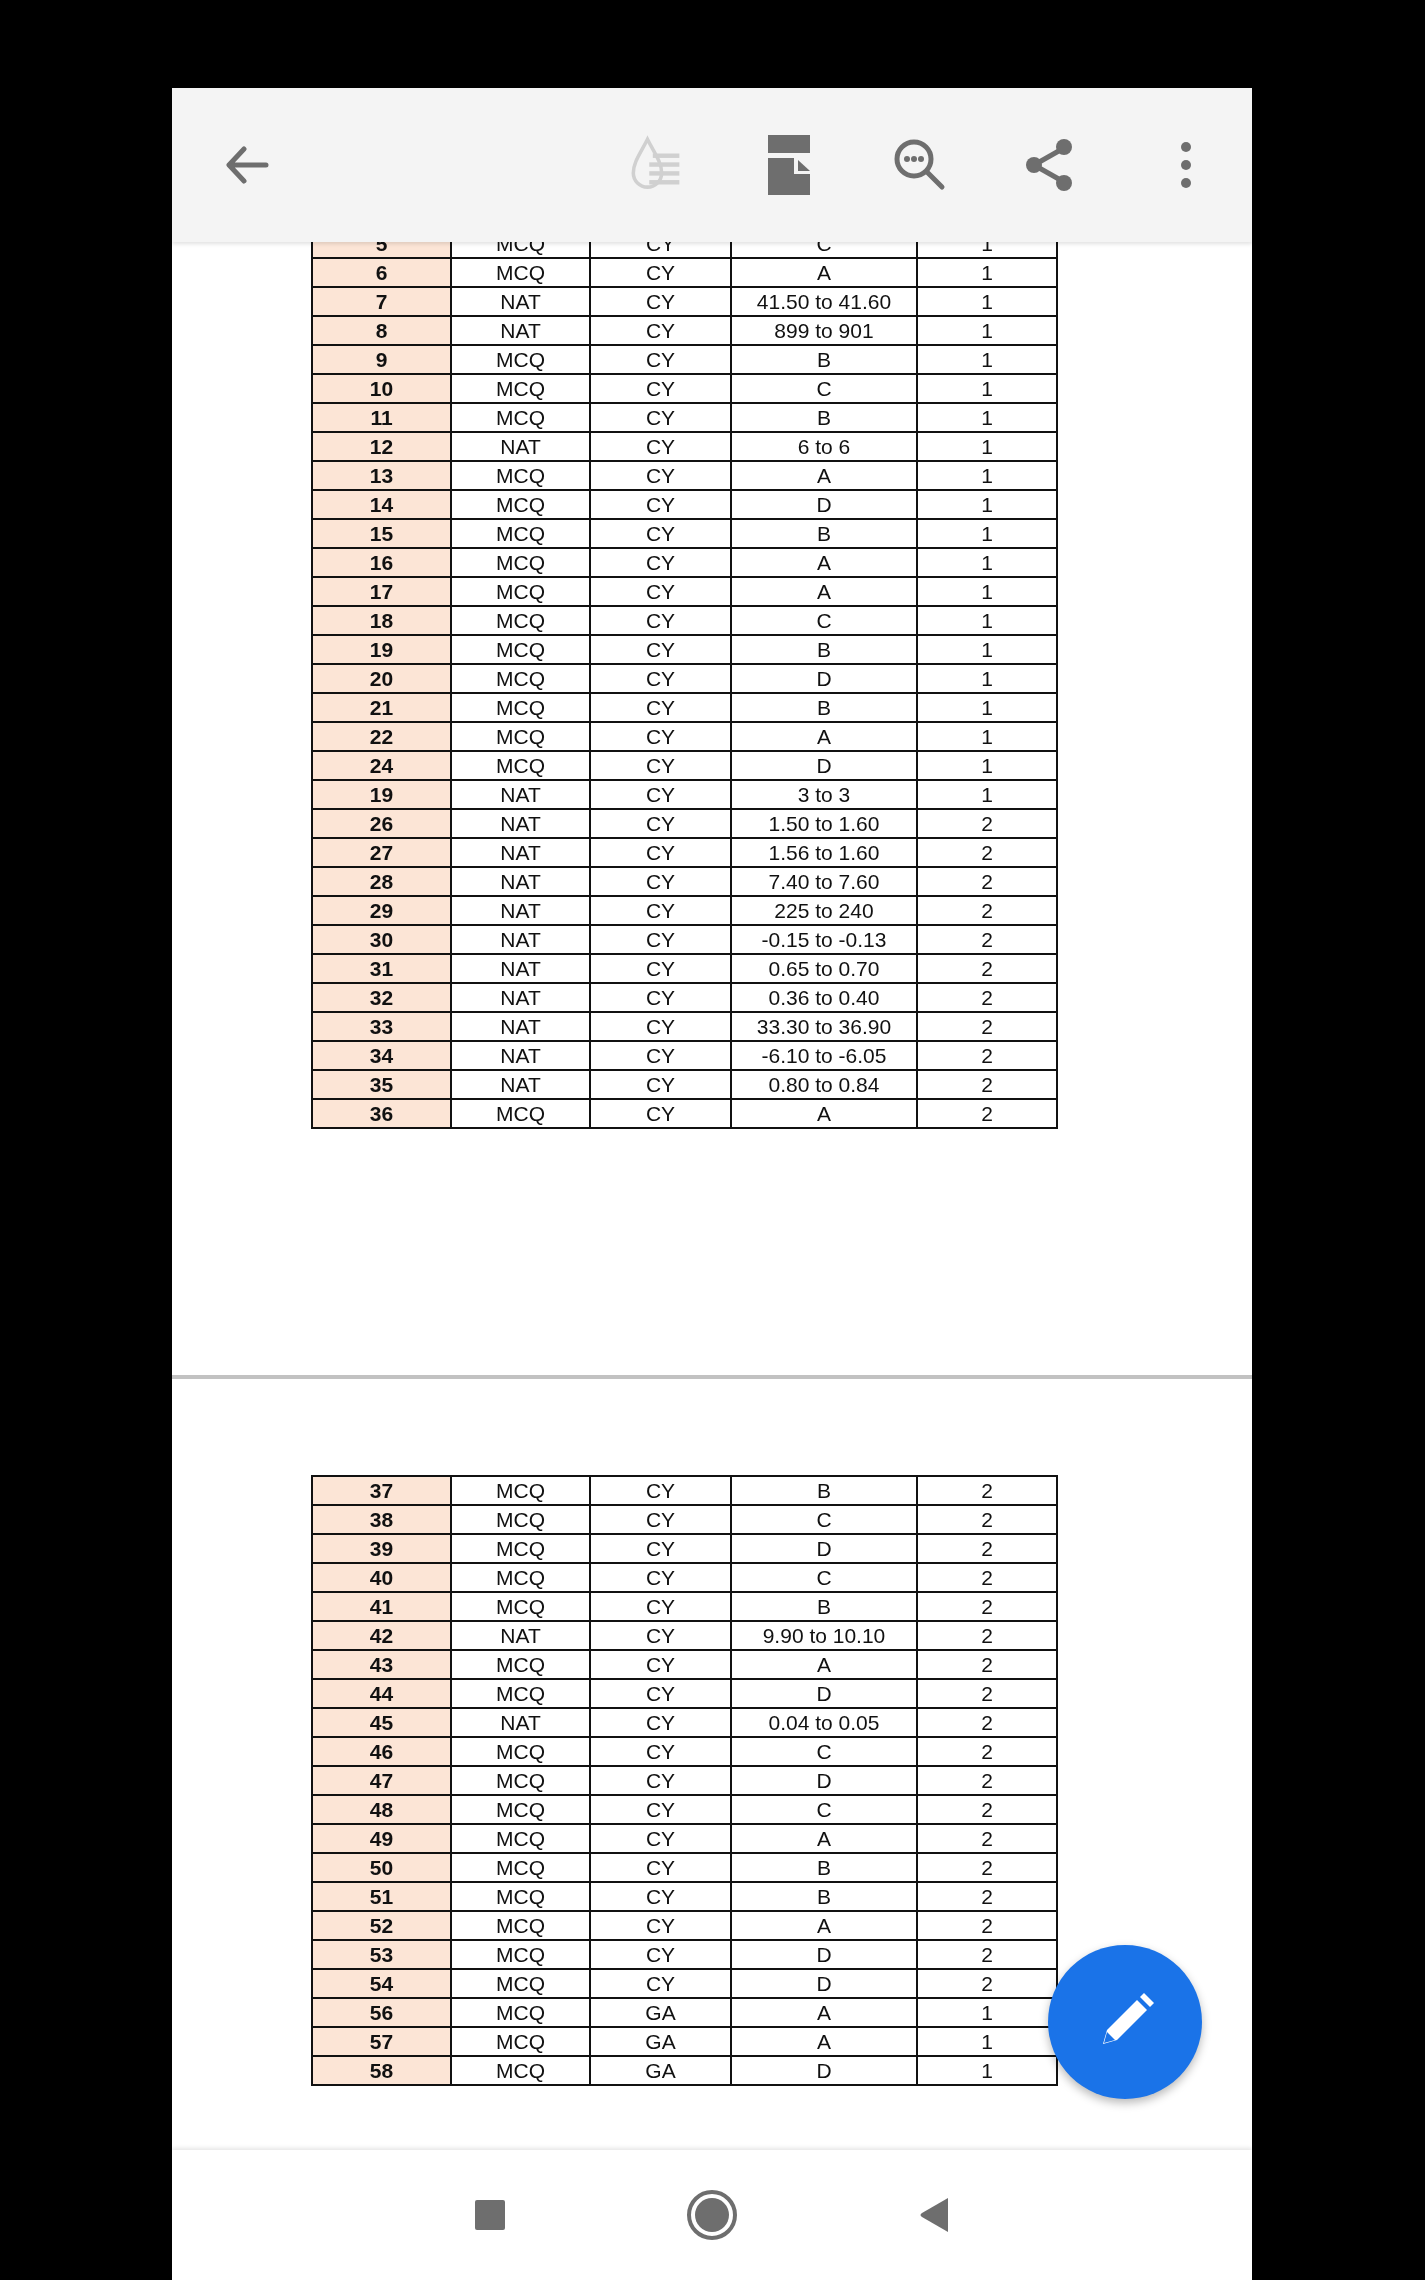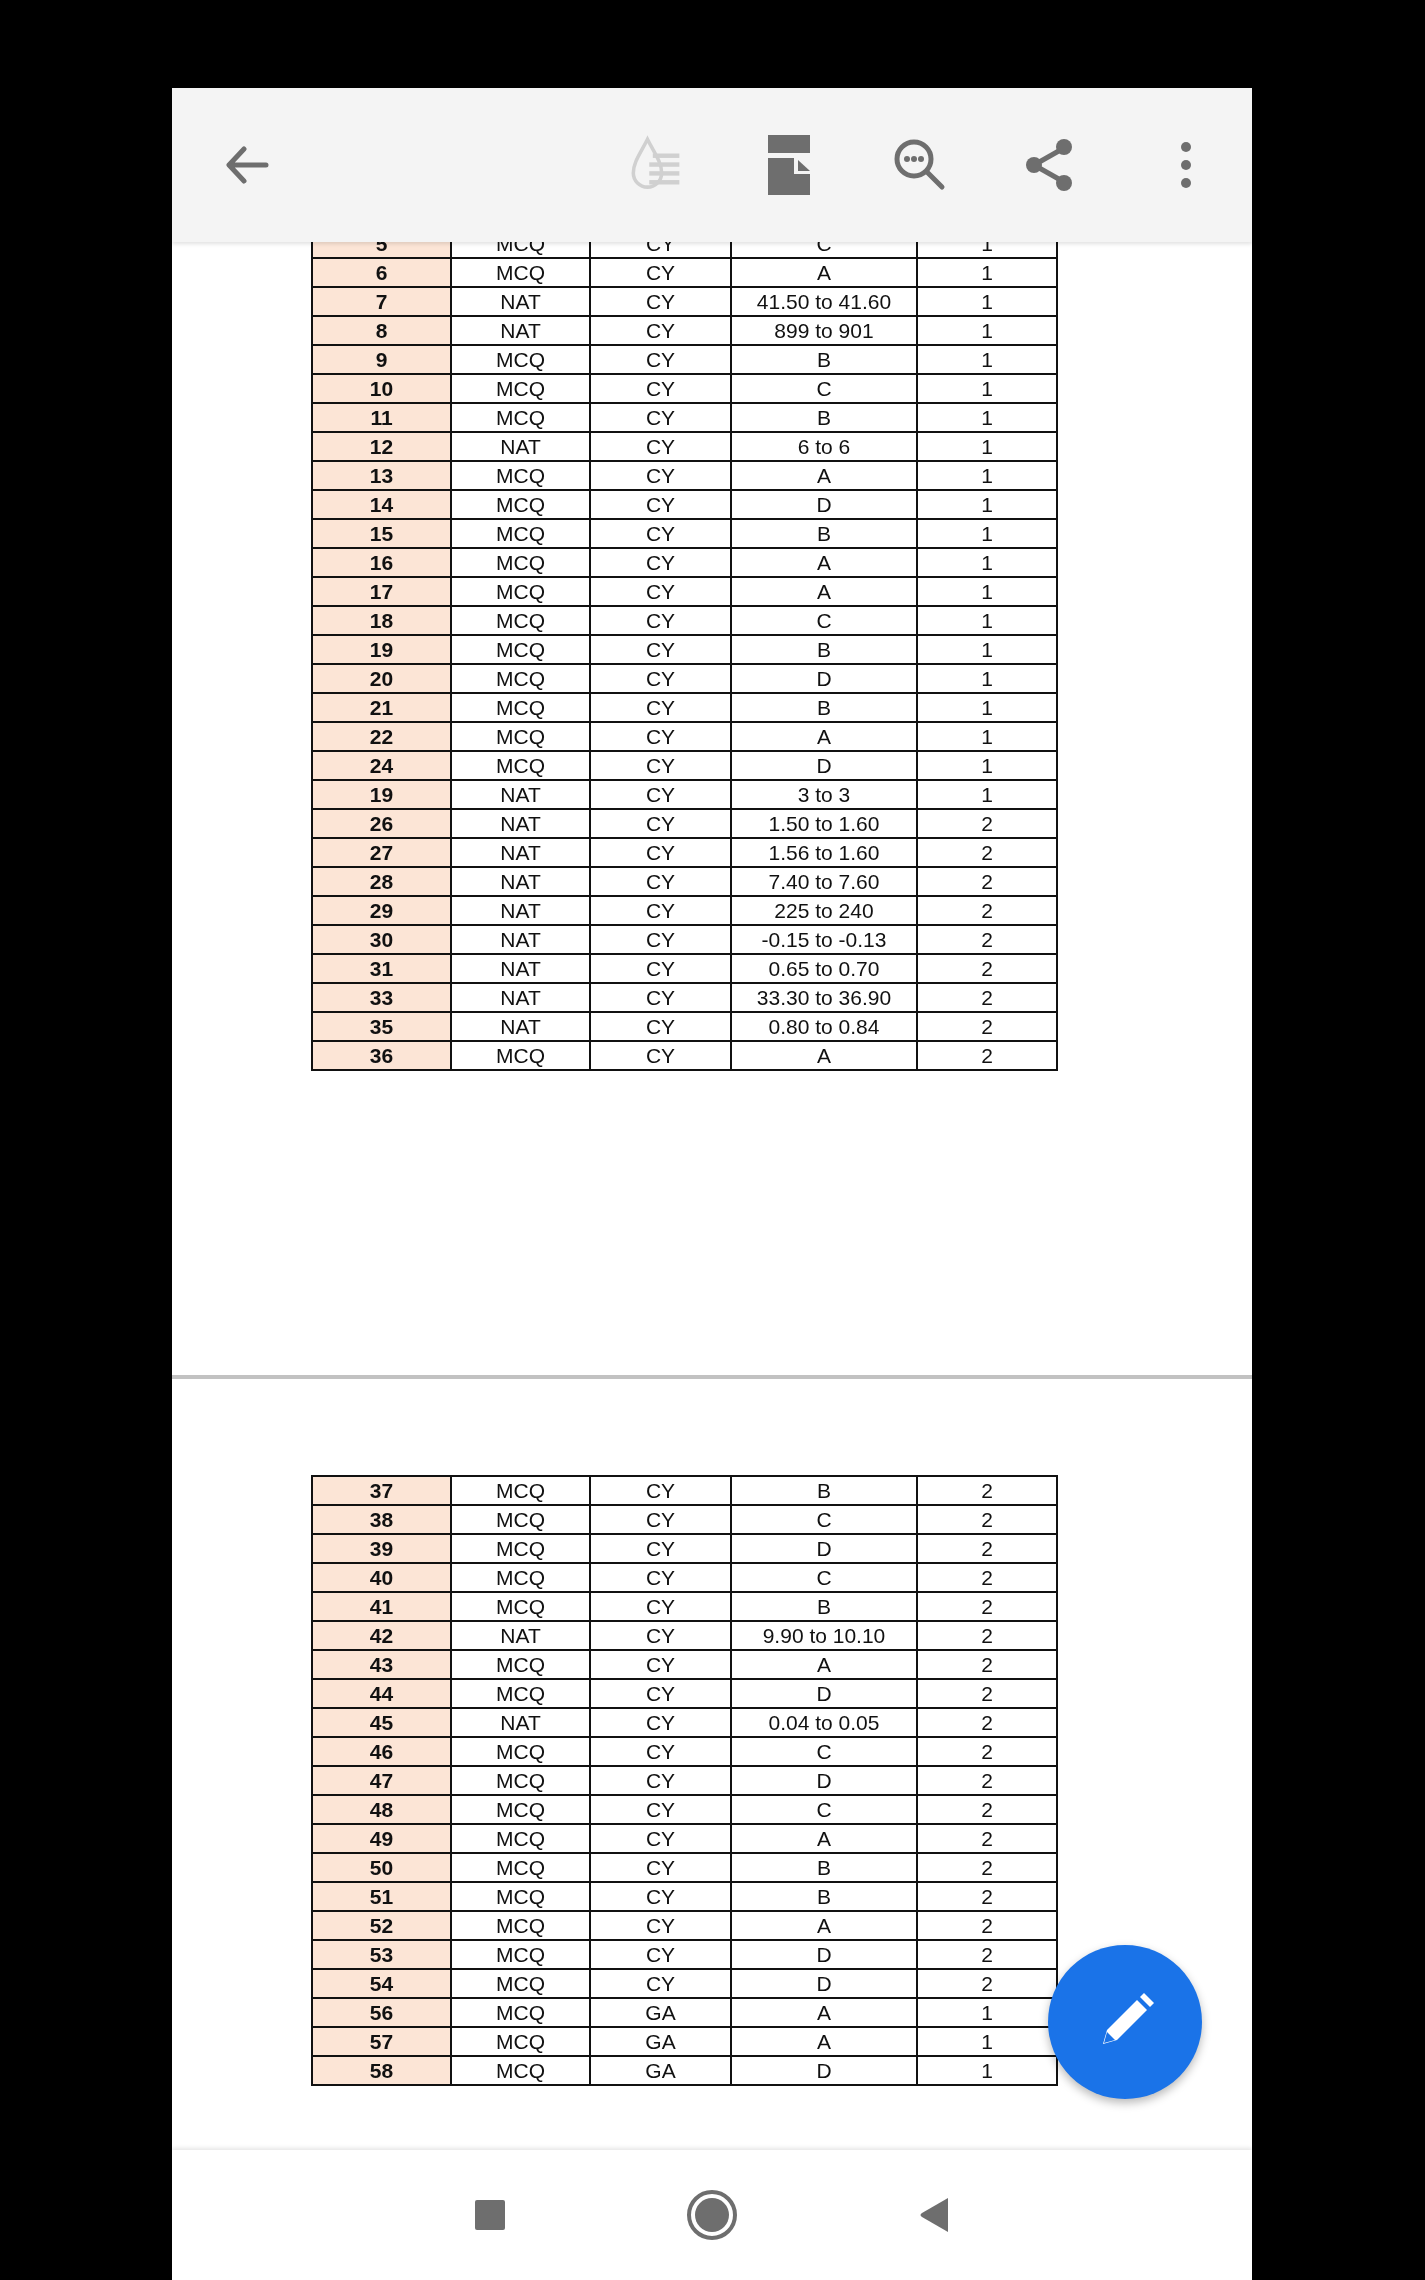--- a/index.html
+++ b/index.html
@@ -239,24 +239,38 @@
             <td>2</td>
           </tr>
           <tr>
             <td class="num">31</td>
             <td>NAT</td>
             <td>CY</td>
             <td class="ans">0.65 to 0.70</td>
             <td>2</td>
           </tr>
           <tr>
+            <td class="num">32</td>
+            <td>NAT</td>
+            <td>CY</td>
+            <td class="ans">0.36 to 0.40</td>
+            <td>2</td>
+          </tr>
+          <tr>
             <td class="num">33</td>
             <td>NAT</td>
             <td>CY</td>
             <td class="ans">33.30 to 36.90</td>
+            <td>2</td>
+          </tr>
+          <tr>
+            <td class="num">34</td>
+            <td>NAT</td>
+            <td>CY</td>
+            <td class="ans">-6.10 to -6.05</td>
             <td>2</td>
           </tr>
           <tr>
             <td class="num">35</td>
             <td>NAT</td>
             <td>CY</td>
             <td class="ans">0.80 to 0.84</td>
             <td>2</td>
           </tr>
           <tr>

